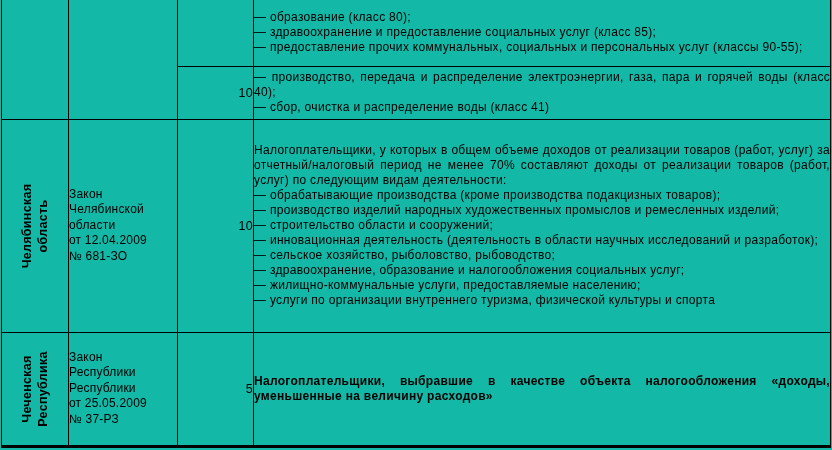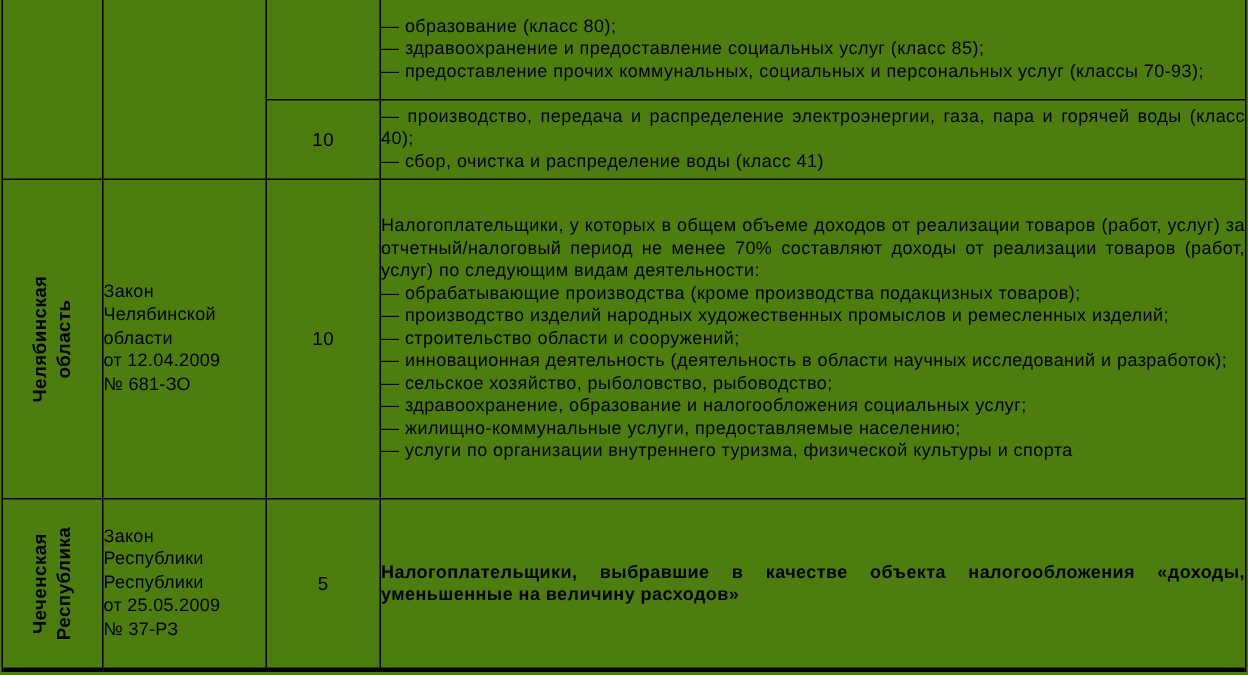--- a/index.html
+++ b/index.html
@@ -6,21 +6,21 @@
   html, body { background: #ffffff; }
   body {
     width: 832px; height: 450px;
     font-family: "Liberation Sans", sans-serif;
     color: #000000;
     overflow: hidden;
   }
   .page {
     position: relative;
     width: 832px; height: 450px;
-    background: #4d7c0f;
+    background: #14b8a6;
   }
   table.law-table {
     border-collapse: collapse;
     table-layout: fixed;
     width: 829px;
     margin-left: 1px;
   }
   .law-table td {
     border: 1px solid #000000;
     vertical-align: middle;
@@ -40,21 +40,21 @@
   }
   .desc-cell.top-cut { padding-top: 0px; }
   .desc-cell.v-center { vertical-align: middle; font-weight: bold; }
   .desc-item {
     font-size: 12px;
     line-height: 15px;
     letter-spacing: 0.3px;
     text-align: justify;
   }
   .rate-cell {
-    text-align: center;
+    text-align: right;
     font-size: 12.5px;
     letter-spacing: 0.3px;
   }
   .law-cell {
     padding-left: 8px;
     padding-right: 2px;
     font-size: 12px;
     line-height: 15.5px;
     letter-spacing: 0.2px;
   }
@@ -86,21 +86,21 @@
     </colgroup>
     <tbody>
 
       <tr style="height:66px;">
         <td class="region-cell no-top" rowspan="2"></td>
         <td class="law-cell no-top" rowspan="2"></td>
         <td class="rate-cell no-top"></td>
         <td class="desc-cell top-cut no-top">
             <div class="desc-item">— образование (класс 80);</div>
             <div class="desc-item">— здравоохранение и предоставление социальных услуг (класс 85);</div>
-            <div class="desc-item">— предоставление прочих коммунальных, социальных и персональных услуг (классы 70-93);</div>
+            <div class="desc-item">— предоставление прочих коммунальных, социальных и персональных услуг (классы 90-55);</div>
           </td>
       </tr>
       <tr style="height:53px;">
         <td class="rate-cell">10</td>
         <td class="desc-cell">
             <div class="desc-item">— производство, передача и распределение электроэнергии, газа, пара и горячей воды (класс 40);</div>
             <div class="desc-item">— сбор, очистка и распределение воды (класс 41)</div>
           </td>
       </tr>
 

